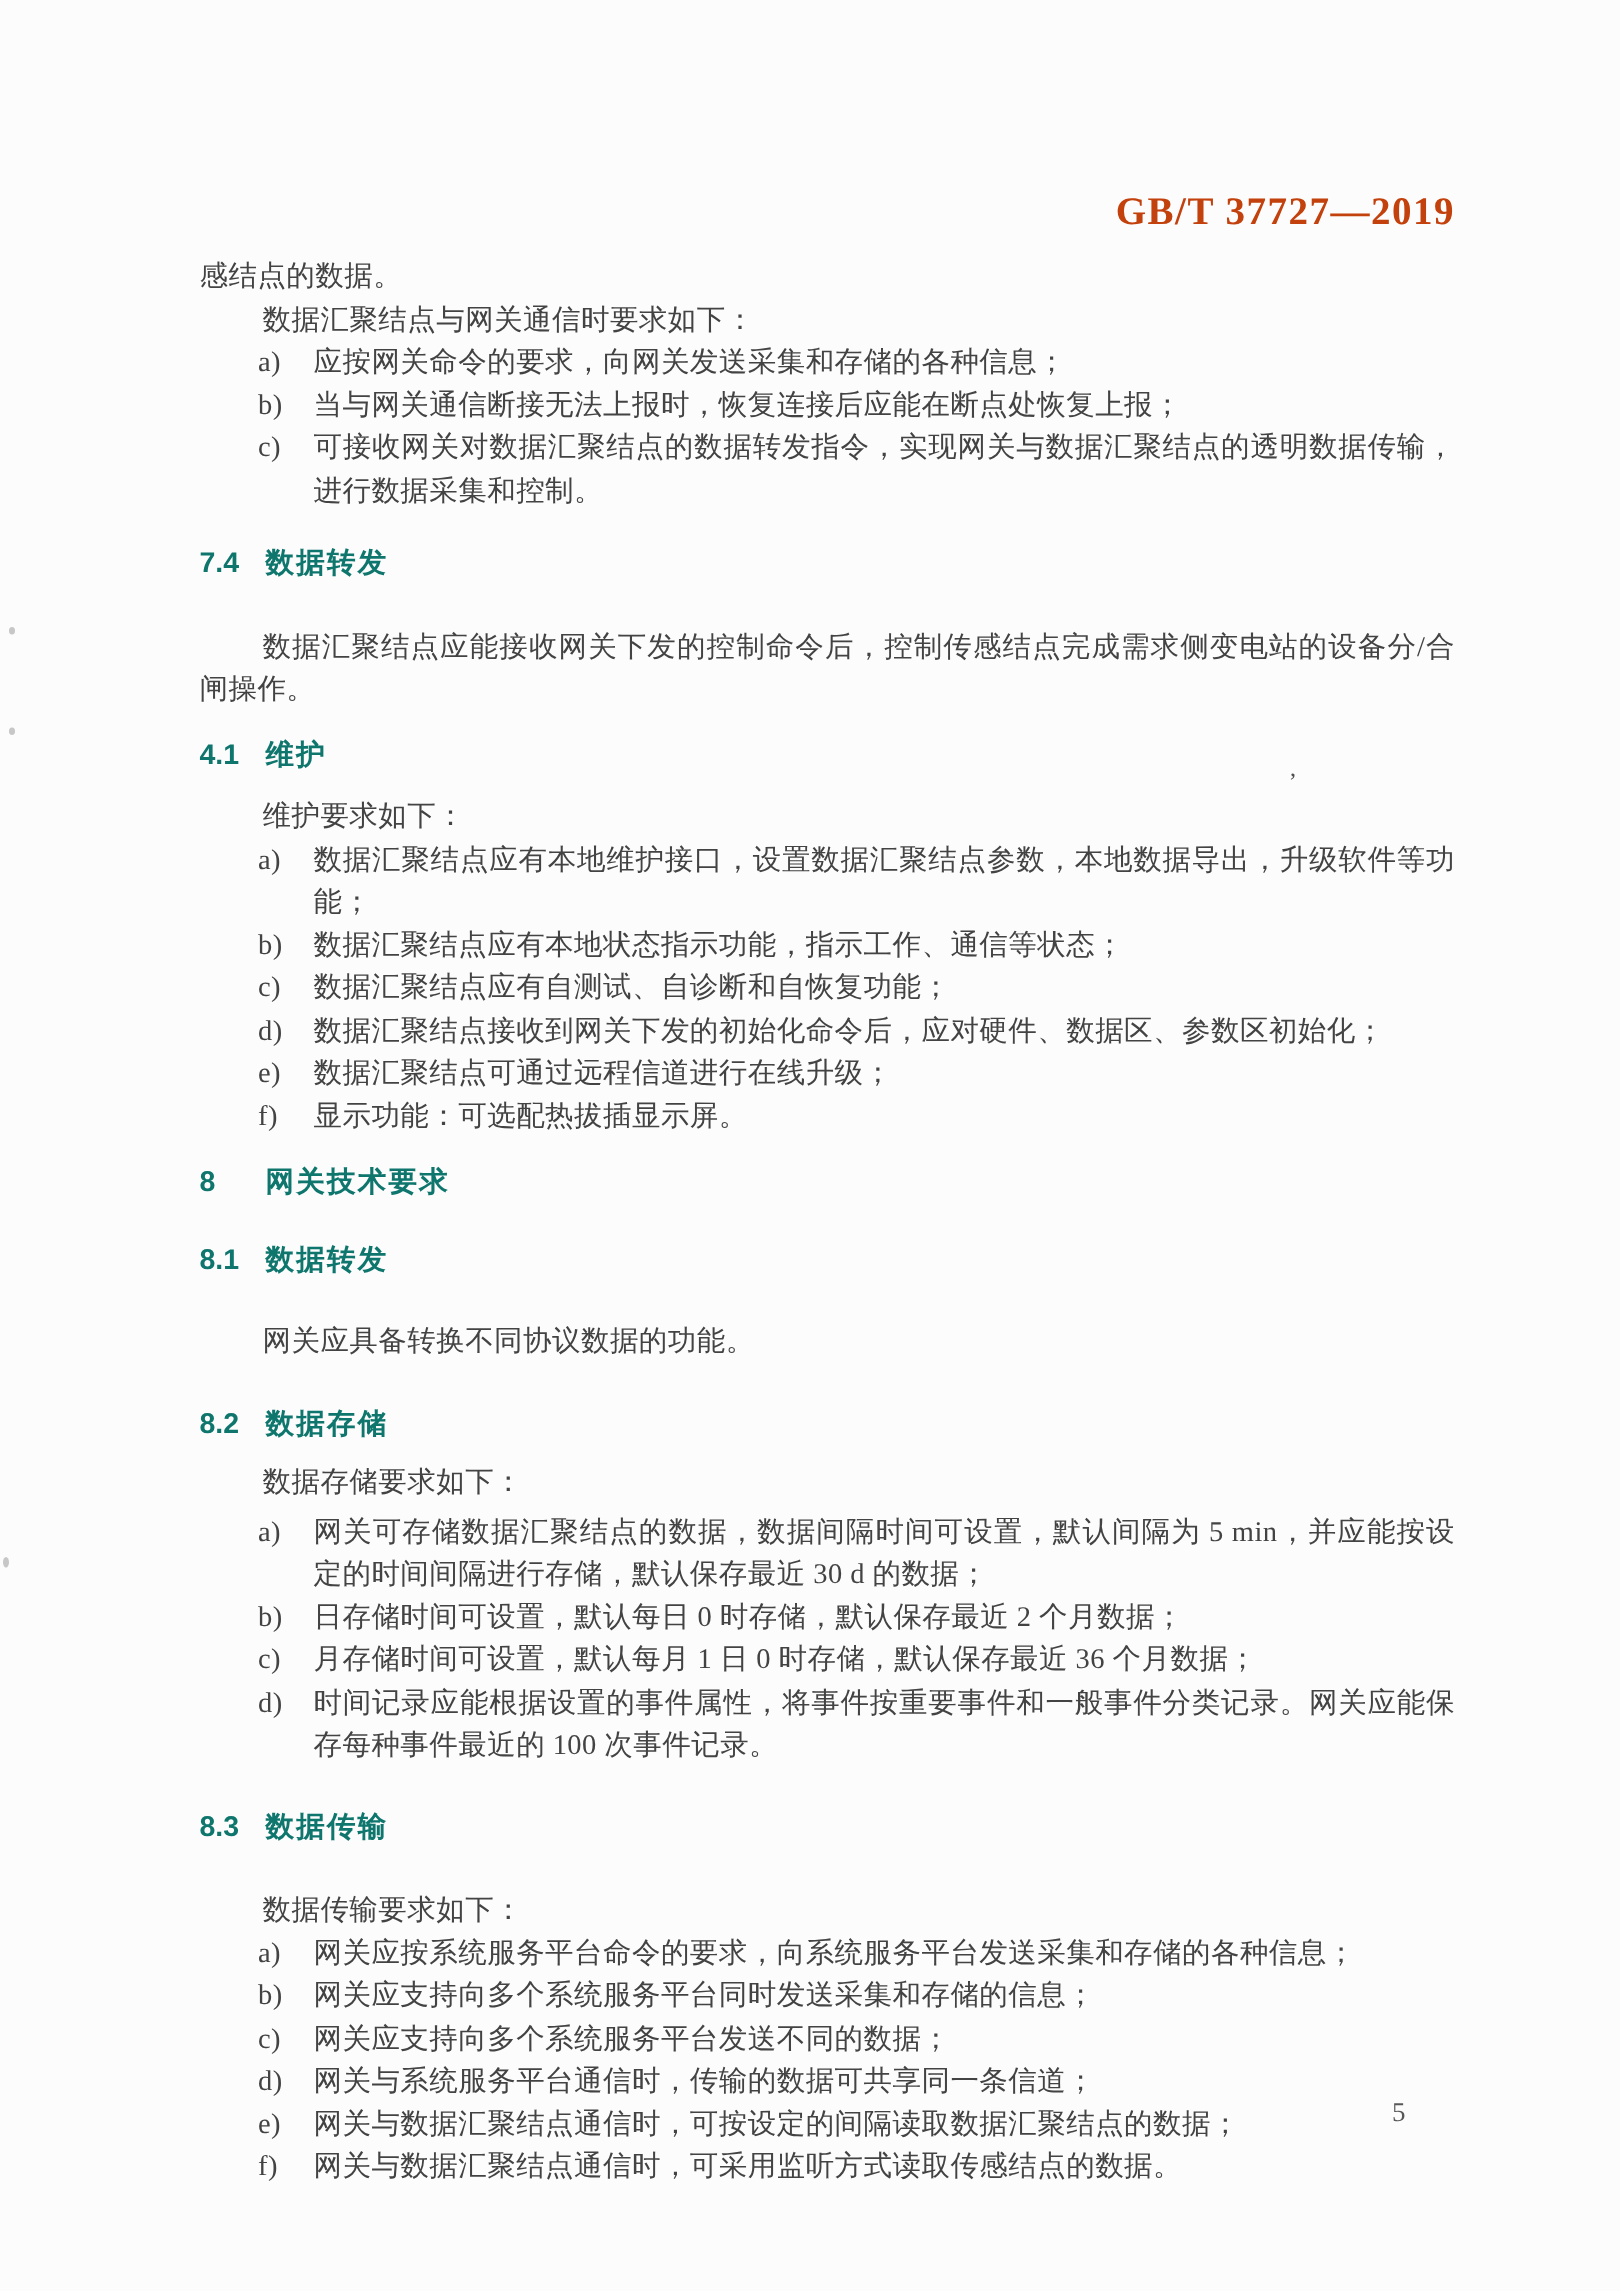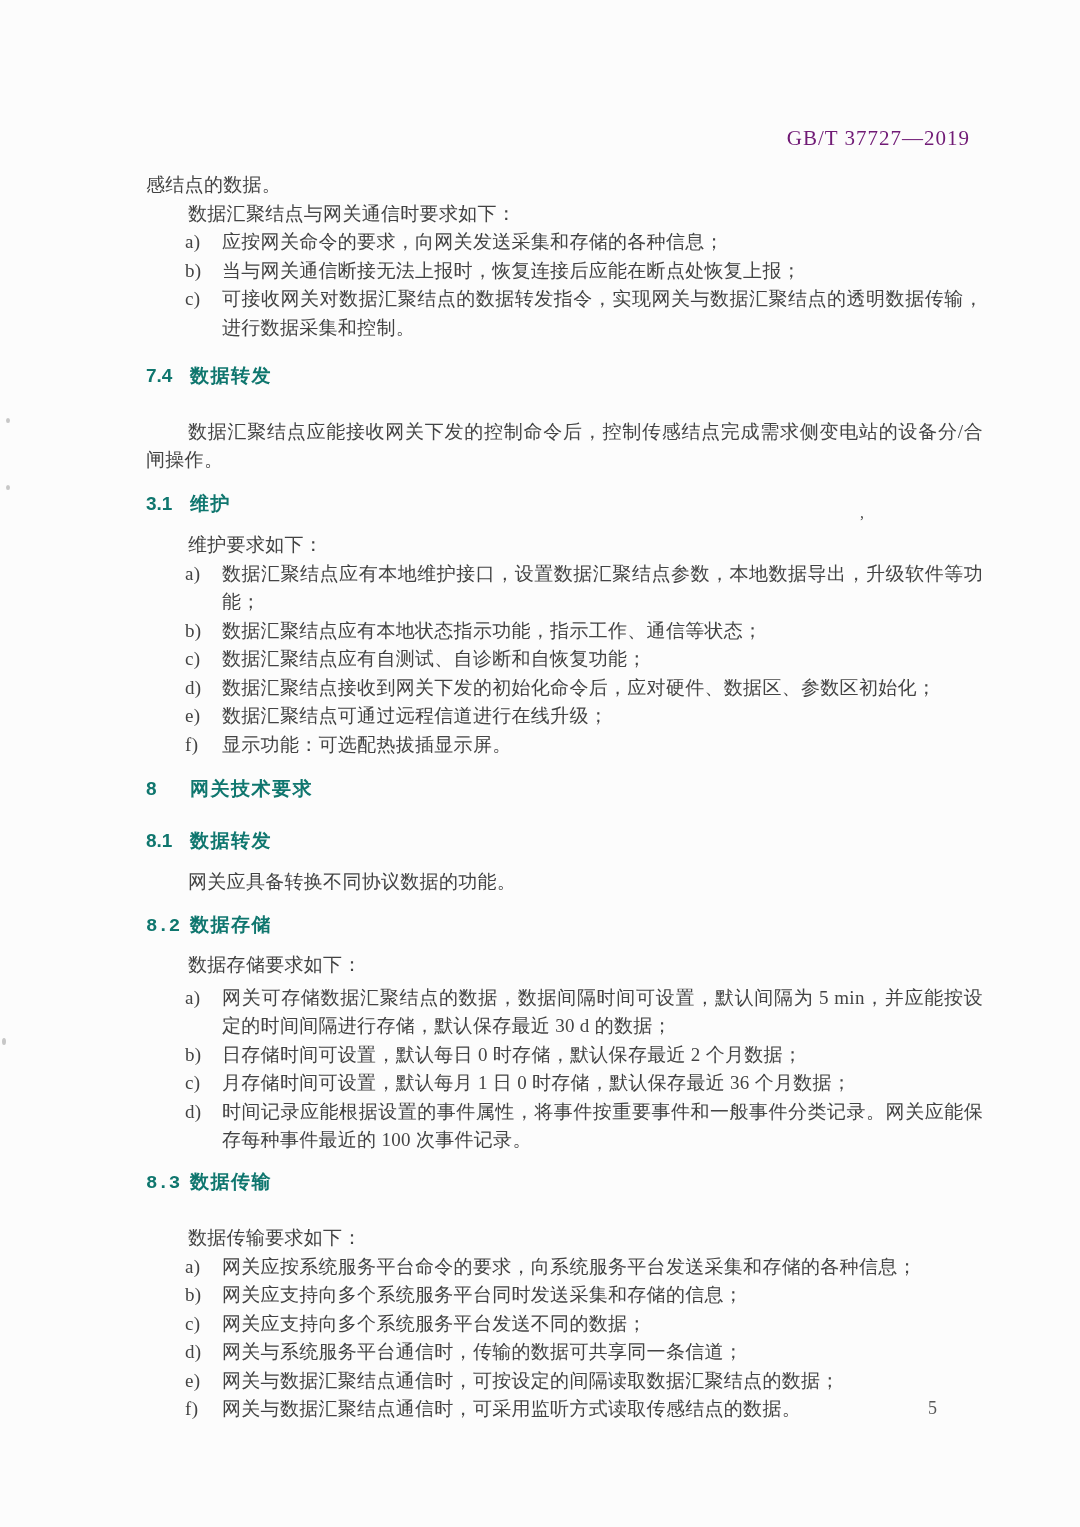--- a/index.html
+++ b/index.html
@@ -14,28 +14,28 @@
     width: 1080px; height: 1527px;
     background: #fcfcfc;
     overflow: hidden;
   }
   .doc-header {
     position: absolute;
     top: 126px; right: 110px;
   }
   .doc-number {
     font-family: "Liberation Serif", "DejaVu Serif", serif;
-    font-size: 21px;
-    font-weight: 400;
+    font-size: 26px;
+    font-weight: 700;
     letter-spacing: 1px;
-    color: #701a75;
+    color: #c2410c;
   }
   .doc-body {
     position: absolute;
-    left: 146px; top: 171px;
+    left: 133px; top: 171px;
     width: 837px;
     font-size: 19px;
     line-height: 28.5px;
     letter-spacing: 0.3px;
   }
   .cont-line { text-indent: 0; text-align: justify; }
   .para { text-indent: 42px; text-align: justify; }
   .lead { text-indent: 42px; }
   .list { margin-left: 39px; }
   .li { display: flex; }
@@ -45,21 +45,21 @@
     font-family: "Liberation Sans", "DejaVu Sans", sans-serif;
     font-weight: 700;
     font-size: 19px;
     letter-spacing: 1.5px;
     color: #0f766e;
   }
   .h-num { display: inline-block; min-width: 44px; letter-spacing: 0; }
   .mt4  { margin-top: 4px; }
   .mt11 { margin-top: 11px; }
   .mt13 { margin-top: 13px; }
-  .mt14 { margin-top: 14px; font-family: Liberation Mono, monospace; }
+  .mt14 { margin-top: 26px; }
   .mt15 { margin-top: 15px; }
   .mt17 { margin-top: 27px; }
   .mt20 { margin-top: 20px; }
   .mt23 { margin-top: 23px; }
   .mt34 { margin-top: 16px; }
   .page-number {
     position: absolute;
     left: 928px; top: 1398px;
     font-size: 18px;
     color: #585858;
@@ -107,21 +107,21 @@
       </div>
       <div class="li">
         <span class="li-label">c)</span>
         <span class="li-text">可接收网关对数据汇聚结点的数据转发指令，实现网关与数据汇聚结点的透明数据传输，进行数据采集和控制。</span>
       </div>
     </div>
 
     <h3 class="heading mt20"><span class="h-num">7.4</span><span>数据转发</span></h3>
     <p class="para mt17">数据汇聚结点应能接收网关下发的控制命令后，控制传感结点完成需求侧变电站的设备分/合闸操作。</p>
 
-    <h3 class="heading mt15"><span class="h-num">3.1</span><span>维护</span></h3>
+    <h3 class="heading mt15"><span class="h-num">4.1</span><span>维护</span></h3>
     <p class="lead mt13">维护要求如下：</p>
     <div class="list">
       <div class="li">
         <span class="li-label">a)</span>
         <span class="li-text">数据汇聚结点应有本地维护接口，设置数据汇聚结点参数，本地数据导出，升级软件等功能；</span>
       </div>
       <div class="li">
         <span class="li-label">b)</span>
         <span class="li-text">数据汇聚结点应有本地状态指示功能，指示工作、通信等状态；</span>
       </div>

